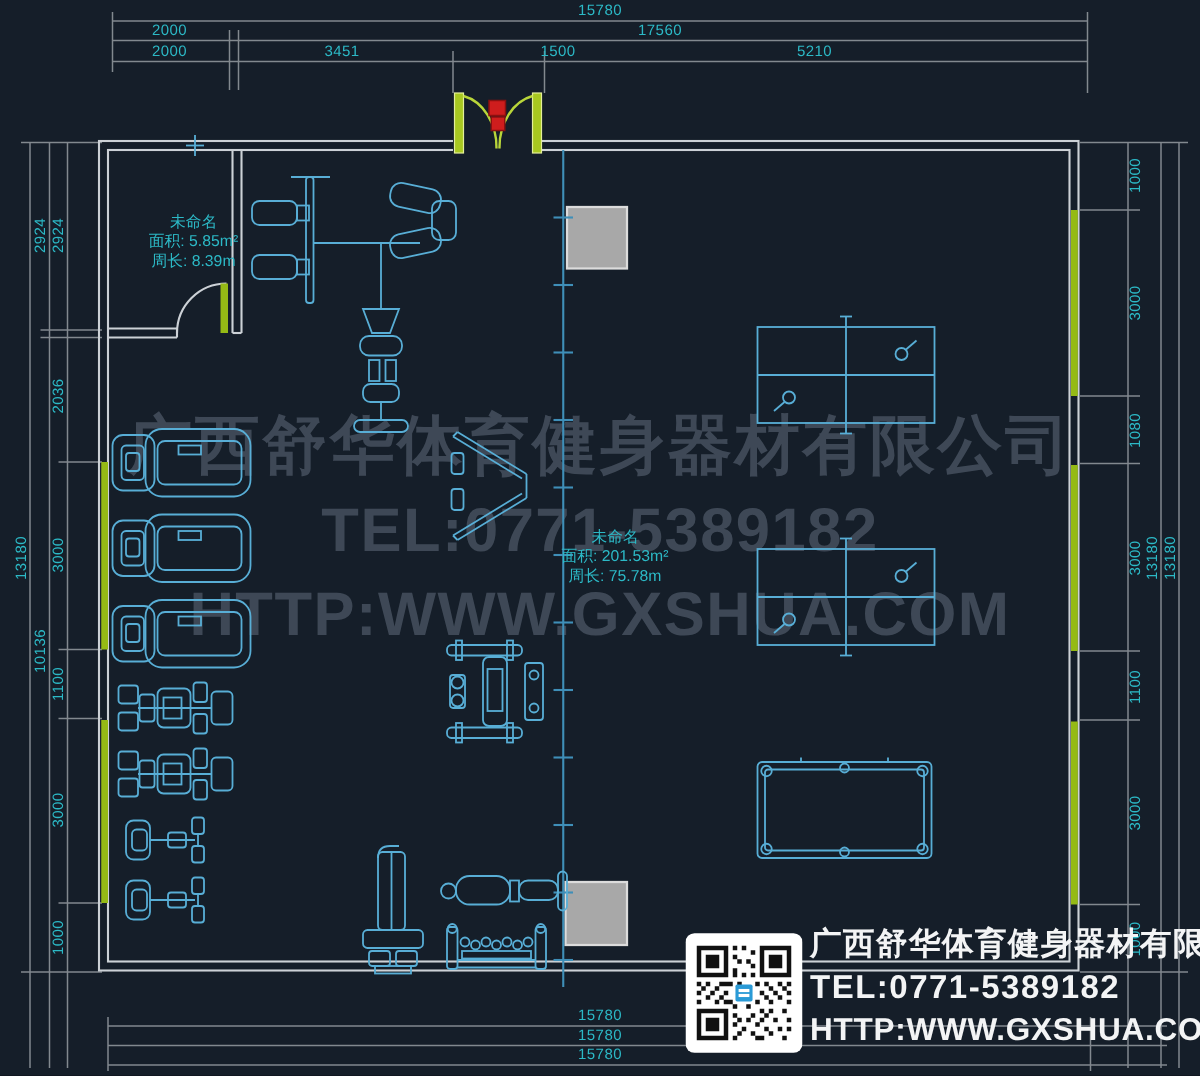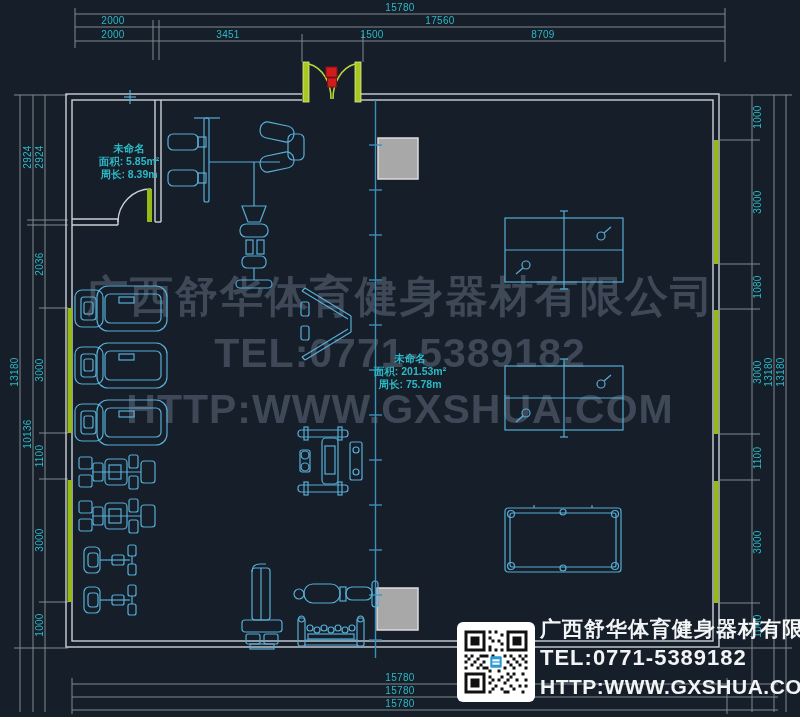--- a/index.html
+++ b/index.html
@@ -15,21 +15,21 @@
   
   svg.draw{position:absolute;left:0;top:0;z-index:2;}
   
   #dim-layer{z-index:3;pointer-events:none;}
   .dimtext{position:absolute;transform:translate(-50%,-50%);font-size:10px;line-height:10px;
            color:#2cb9c6;letter-spacing:0.3px;white-space:nowrap;}
   .dimtext.rot{transform:translate(-50%,-50%) rotate(-90deg);}
   
   .roomlabel{position:absolute;z-index:3;color:#2cb9c6;font-size:10.5px;line-height:13px;
              text-align:center;white-space:nowrap;}
-  .roomlabel span{display:block;font-weight:bold;}
+  .roomlabel span{display:block;}
   
   .titleblock{position:absolute;z-index:4;color:#f3f4f5;font-weight:bold;white-space:nowrap;}
   .tb-company{left:540px;top:615px;font-size:21px;letter-spacing:1px;}
   .tb-tel{left:540px;top:645px;font-size:22px;letter-spacing:1px;}
   .tb-url{left:540px;top:675px;font-size:21px;letter-spacing:0.5px;}
   .qr{position:absolute;left:457px;top:622px;z-index:4;}
 </style>
 </head>
 <body>
 
@@ -301,21 +301,21 @@
     </g>
   </svg>
 
   <div class="layer" id="dim-layer">
       <div class="dimtext" style="left: 400px; top: 8px;">15780</div>
       <div class="dimtext" style="left: 113px; top: 21px;">2000</div>
       <div class="dimtext" style="left: 440px; top: 21px;">17560</div>
       <div class="dimtext" style="left: 113px; top: 35px;">2000</div>
       <div class="dimtext" style="left: 228px; top: 35px; text-align: center;">3451</div>
       <div class="dimtext" style="left: 332px; top: 35px; margin-left: 40px;">1500</div>
-      <div class="dimtext" style="left: 543px; top: 35px;">8709</div>
+      <div class="dimtext" style="left: 543px; top: 35px;">5210</div>
       <div class="dimtext" style="left: 400px; top: 678px;">15780</div>
       <div class="dimtext" style="left: 400px; top: 691px;">15780</div>
       <div class="dimtext" style="left: 400px; top: 704px;">15780</div>
       <div class="dimtext rot" style="left: 40px; top: 157px;">2924</div>
       <div class="dimtext rot" style="left: 40px; top: 264px;">2036</div>
       <div class="dimtext rot" style="left: 40px; top: 370px;">3000</div>
       <div class="dimtext rot" style="left: 40px; top: 456px;">1100</div>
       <div class="dimtext rot" style="left: 40px; top: 540px;">3000</div>
       <div class="dimtext rot" style="left: 40px; top: 625px;">1000</div>
       <div class="dimtext rot" style="left: 28px; top: 157px;">2924</div>

